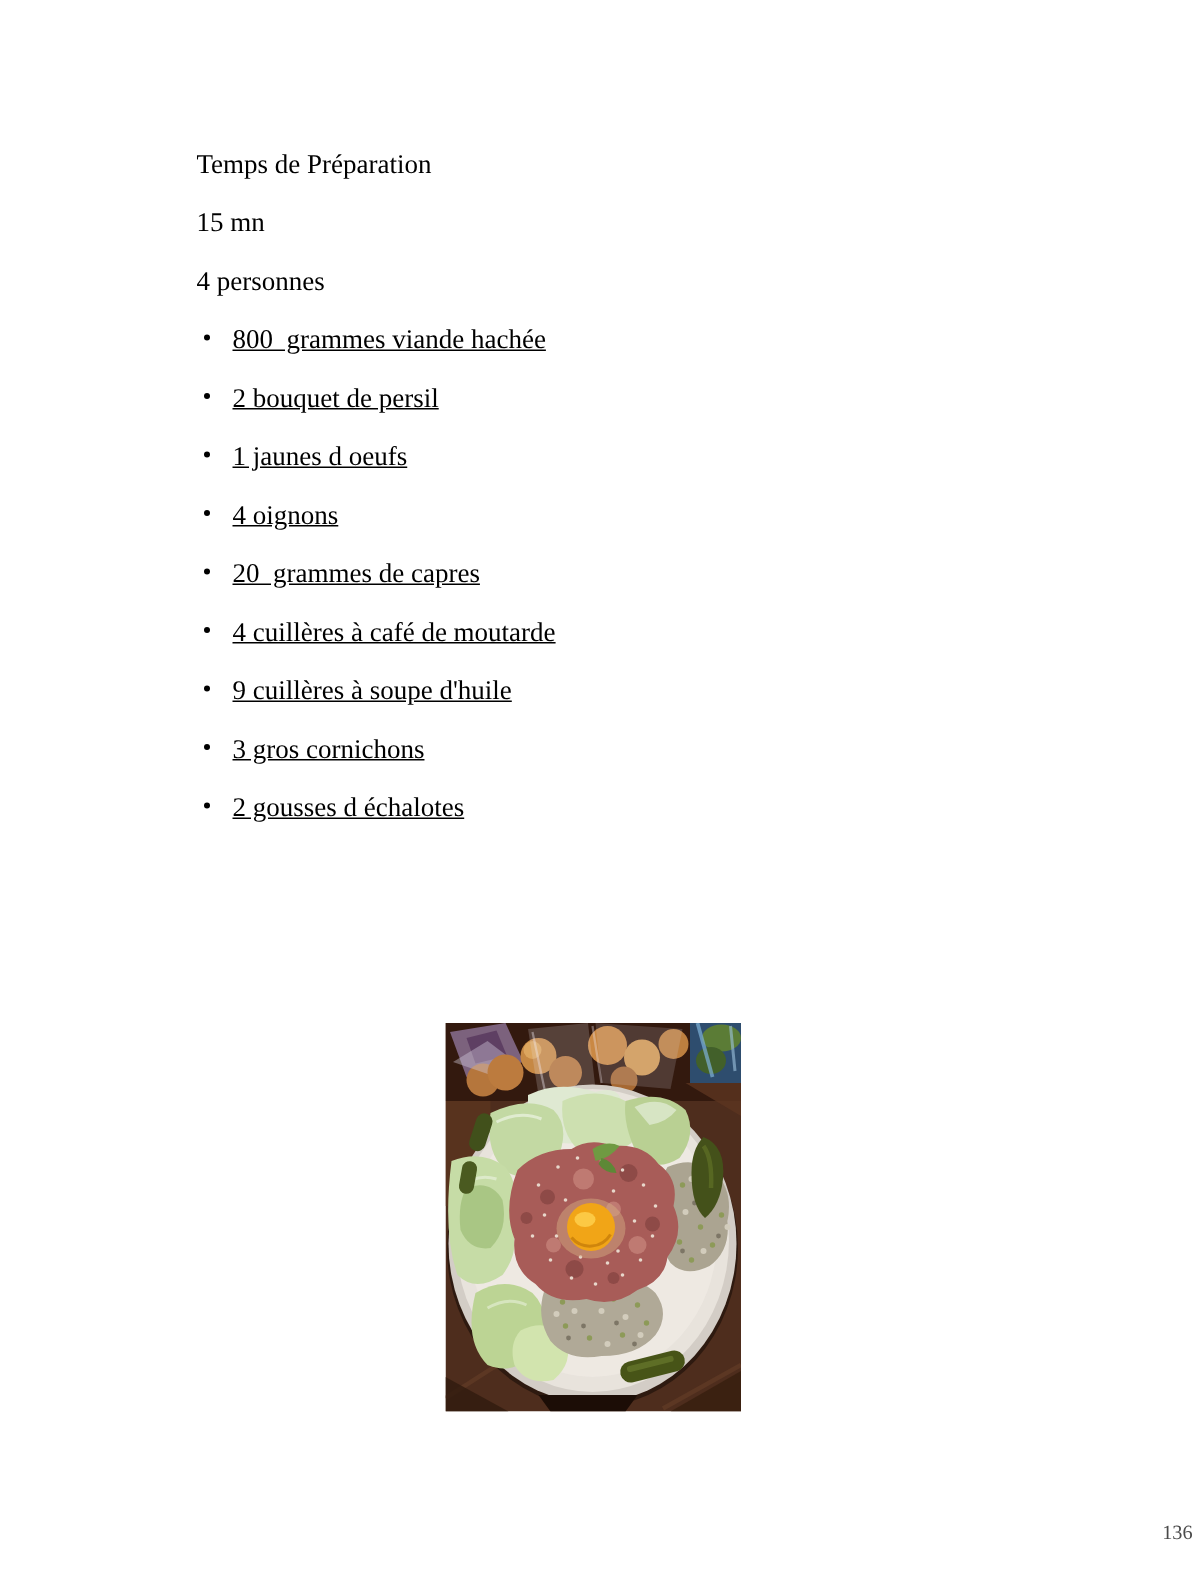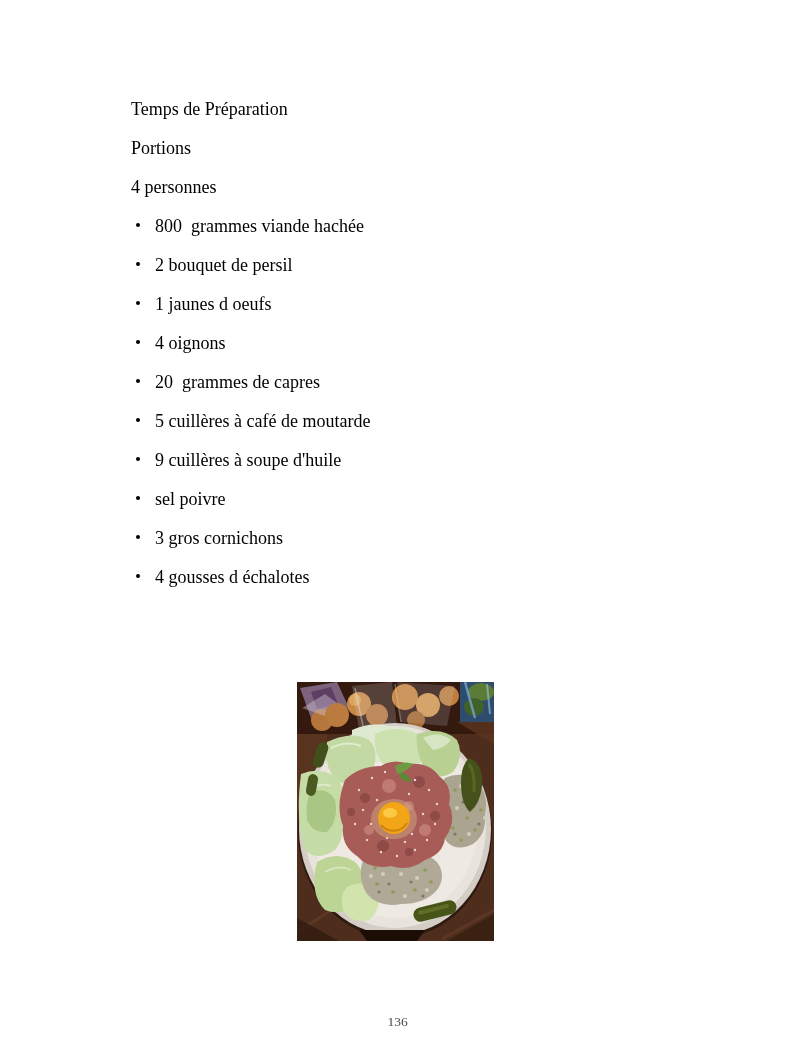--- a/index.html
+++ b/index.html
@@ -30,20 +30,21 @@
   .content p.line {
     margin: 0 0 20px 0;
     font-size: 18px;
     line-height: 19px;
     white-space: pre-wrap;
   }
   ul.ingredients {
     margin: 0;
     padding: 0;
     list-style: none;
+    text-decoration: underline;
   }
   ul.ingredients li {
     position: relative;
     margin: 0 0 20px 0;
     padding-left: 24px;
     font-size: 18px;
     line-height: 19px;
     white-space: pre-wrap;
   }
   ul.ingredients li::before {
@@ -64,47 +65,46 @@
     height: 259px;
     margin: 0;
     padding: 0;
   }
   figure.photo svg { display: block; }
   .page-number {
     position: absolute;
     left: 0;
     top: 1014px;
     width: 795px;
-    text-align: center;
+    text-align: right;
     font-size: 13.5px;
     line-height: 15px;
     color: #4a4a4a;
   }
 </style>
 </head>
 <body>
 
 <div class="page">
 
   <div class="content">
     <p class="line">Temps de Préparation</p>
-    <p class="line">Portions</p>
+    <p class="line">15 mn</p>
     <p class="line">4 personnes</p>
 
     <ul class="ingredients">
       <li>800  grammes viande hachée</li>
       <li>2 bouquet de persil</li>
       <li>1 jaunes d oeufs</li>
       <li>4 oignons</li>
       <li>20  grammes de capres</li>
-      <li>5 cuillères à café de moutarde</li>
+      <li>4 cuillères à café de moutarde</li>
       <li>9 cuillères à soupe d'huile</li>
-      <li>sel poivre</li>
       <li>3 gros cornichons</li>
-      <li>4 gousses d échalotes</li>
+      <li>2 gousses d échalotes</li>
     </ul>
   </div>
 
   <figure class="photo">
     <svg viewBox="0 0 197 259" width="197" height="259" xmlns="http://www.w3.org/2000/svg">
 
       <rect width="197" height="259" fill="#4e2d1d"></rect>
       <rect width="197" height="52" fill="#33190e"></rect>
       <rect x="0" y="52" width="30" height="70" fill="#5d3620" opacity="0.7"></rect>
       <path d="M0,250 L55,215" stroke="#6a422a" stroke-width="3" opacity="0.5"></path>

